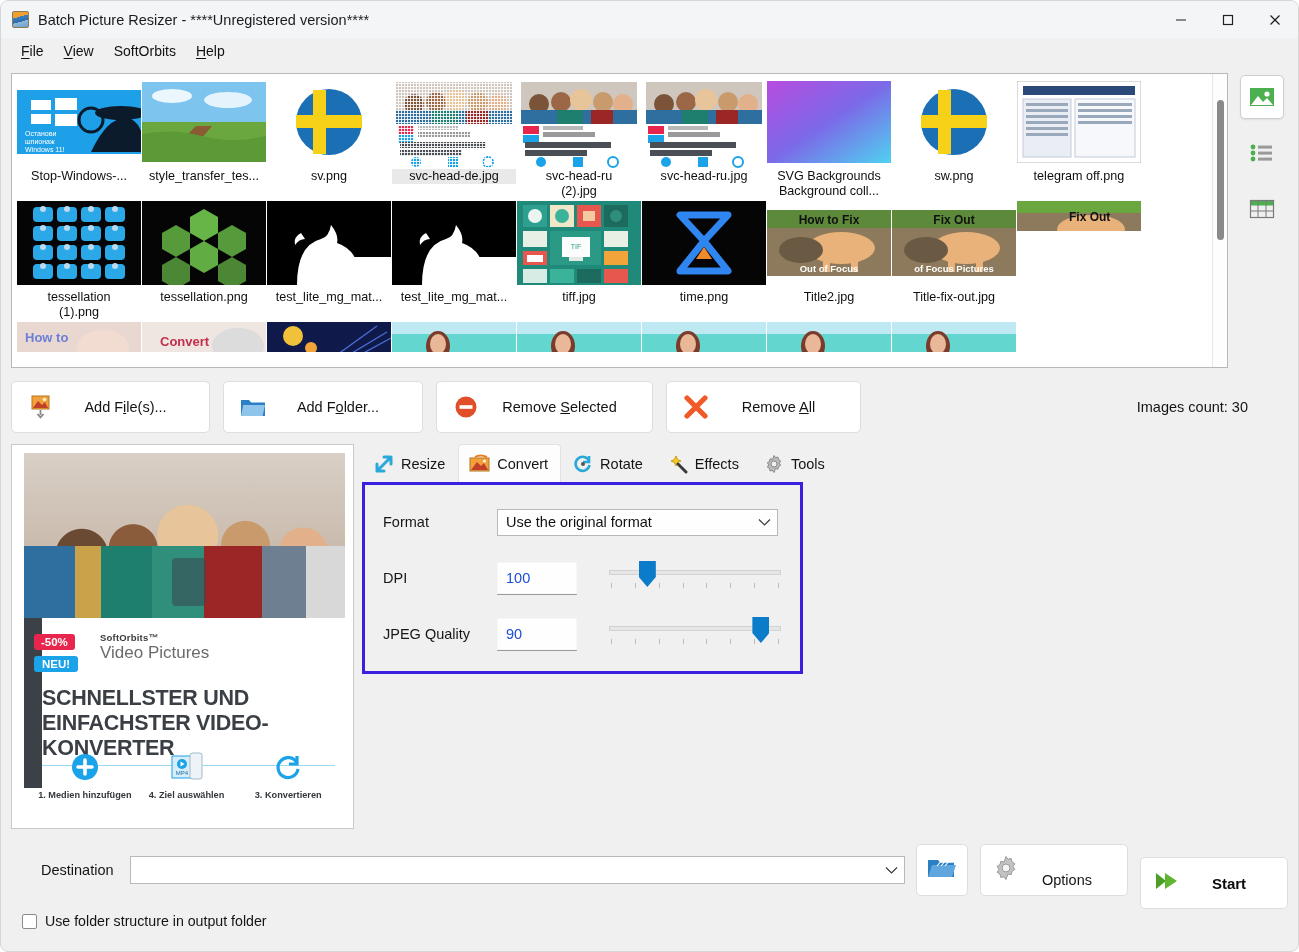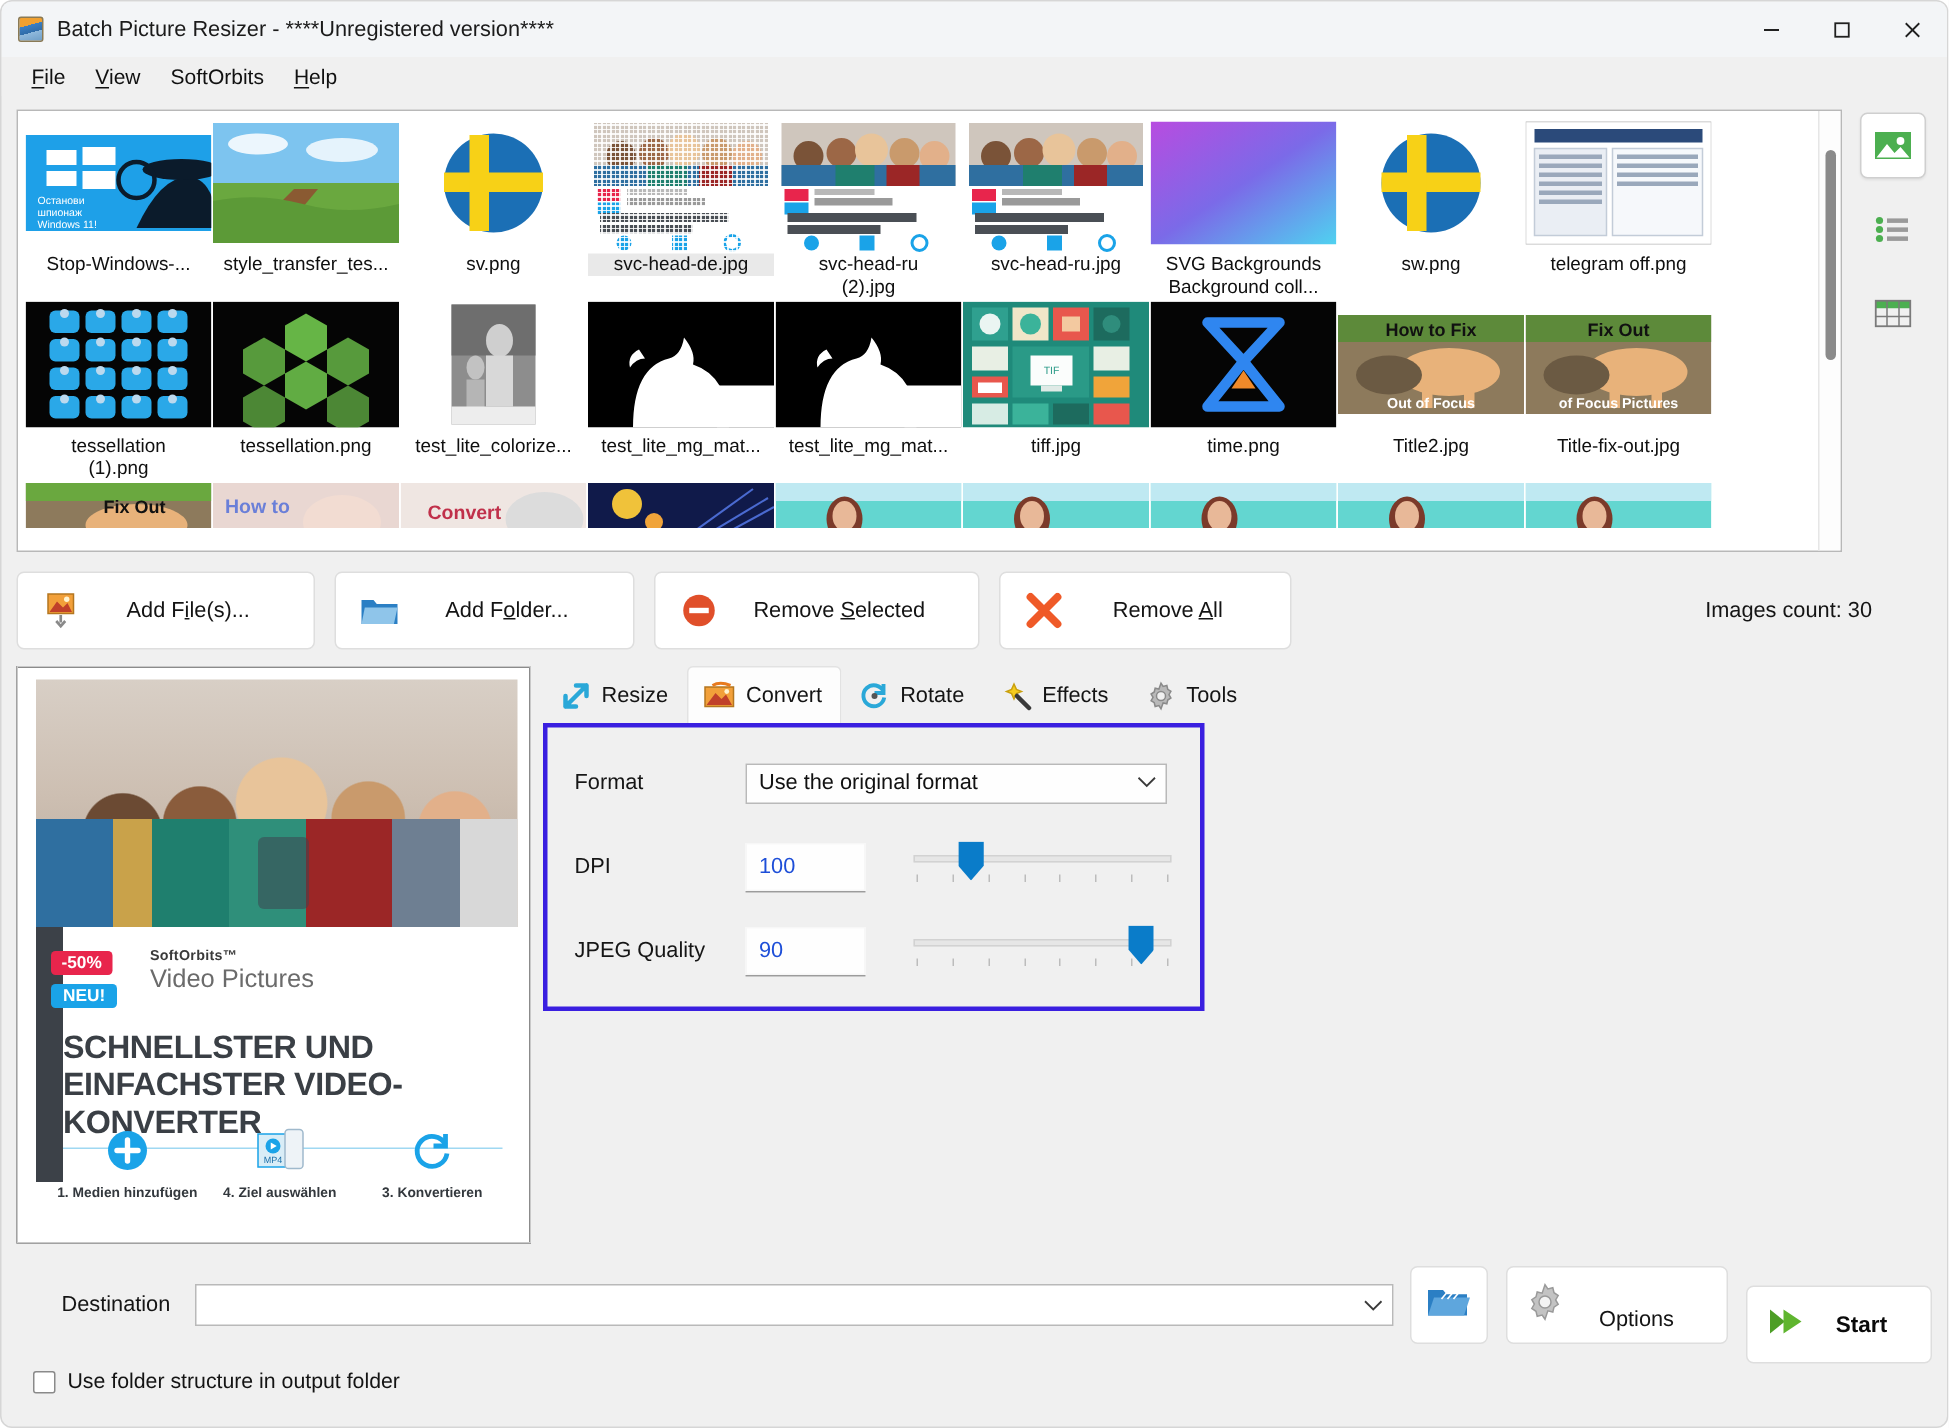--- a/index.html
+++ b/index.html
@@ -327,21 +327,21 @@
   }
   .optbtn {
     width: 148px; height: 52px;
     background: #fff; border: 1px solid #dedede; border-radius: 5px;
     display: flex; align-items: center;
     margin-left: 12px; padding: 0 12px;
     flex: none;
   }
   .optbtn .lbl { flex: 1; text-align: center; font-size: 14.5px; color: #141414; margin-top: 19px; }
   .startbtn {
-    width: 124px; height: 52px;
+    width: 148px; height: 52px;
     background: #fff; border: 1px solid #dedede; border-radius: 5px;
     display: flex; align-items: center;
     margin-left: 12px; padding: 0 12px;
     flex: none;
     margin-top: 26px;
   }
   .startbtn .lbl { flex: 1; text-align: center; font-size: 15px; font-weight: bold; color: #0b0b0b; }
 
   
   .cbrow {
@@ -668,35 +668,20 @@
         <polygon points="62,8 76,16 76,32 62,40 48,32 48,16" opacity=".95"></polygon>
         <polygon points="34,24 48,32 48,48 34,56 20,48 20,32" opacity=".8"></polygon>
         <polygon points="90,24 104,32 104,48 90,56 76,48 76,32" opacity=".8"></polygon>
         <polygon points="62,40 76,48 76,64 62,72 48,64 48,48" opacity=".9"></polygon>
         <polygon points="34,56 48,64 48,80 34,88 20,80 20,64" opacity=".7"></polygon>
         <polygon points="90,56 104,64 104,80 90,88 76,80 76,64" opacity=".7"></polygon>
         </g>
                 </svg></div>
             </div>
             <div class="thumb-label">tessellation.png</div>
-          </div>
-          <div class="thumb">
-            <div class="thumb-img">
-              <div class="art"><svg class="sq" width="124" height="84" viewBox="0 0 124 84" preserveAspectRatio="none">
-                  <rect width="124" height="84" fill="#ffffff"></rect>
-        <rect x="34" y="2" width="56" height="80" fill="#8d8d8d"></rect>
-        <rect x="34" y="2" width="56" height="34" fill="#6e6e6e"></rect>
-        <ellipse cx="66" cy="26" rx="9" ry="11" fill="#cfcfcf"></ellipse>
-        <rect x="57" y="36" width="18" height="34" fill="#d8d8d8"></rect>
-        <ellipse cx="50" cy="44" rx="6" ry="8" fill="#c2c2c2"></ellipse>
-        <rect x="44" y="52" width="12" height="26" fill="#b5b5b5"></rect>
-        <rect x="34" y="70" width="56" height="12" fill="#ededed"></rect>
-                </svg></div>
-            </div>
-            <div class="thumb-label">test_lite_colorize...</div>
           </div>
           <div class="thumb">
             <div class="thumb-img">
               <div class="art"><svg class="sq" width="124" height="84" viewBox="0 0 124 84" preserveAspectRatio="none">
                   <rect width="124" height="84" fill="#000"></rect>
         <path d="M30 84 q0 -40 24 -46 q8 -2 10 -14 q8 10 6 18 q24 8 24 42 Z" fill="#fff"></path>
         <path d="M34 32 q-8 4 -6 12 q4 -6 10 -6 Z" fill="#fff"></path>
         <rect x="86" y="56" width="38" height="28" fill="#fff"></rect>
                 </svg></div>
             </div>

